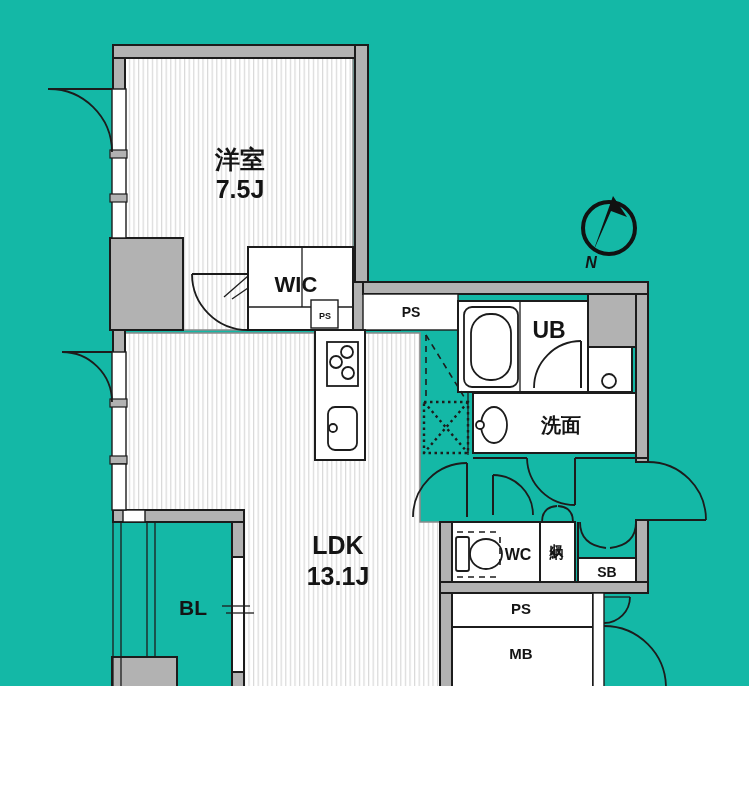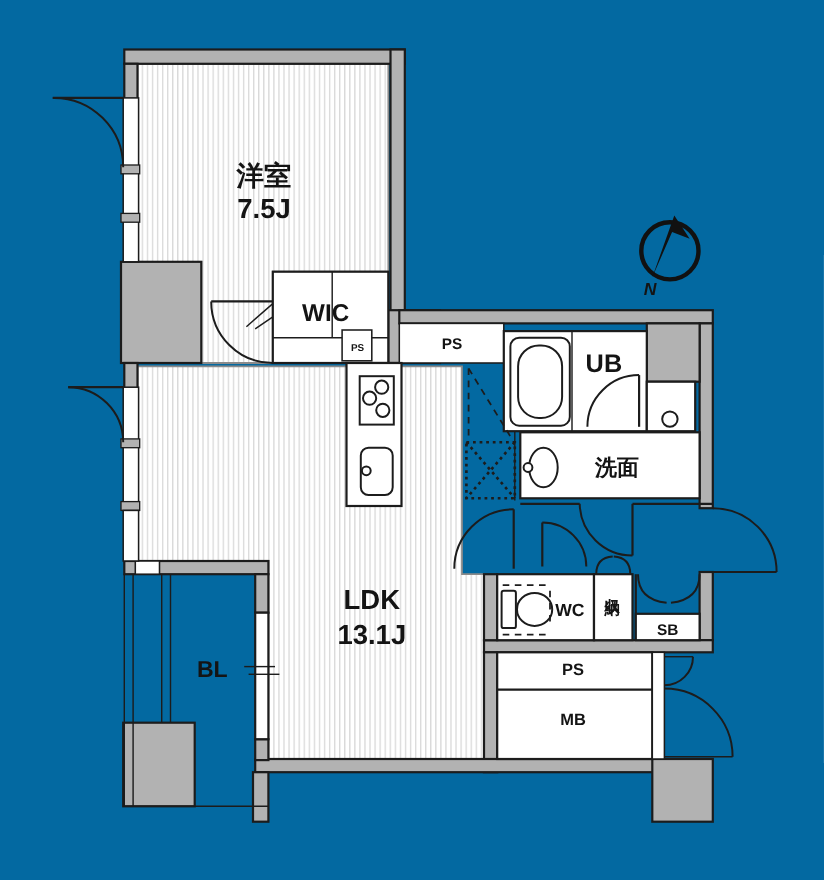--- a/index.html
+++ b/index.html
@@ -1,16 +1,16 @@
 <!DOCTYPE html>
 <html><head>
 <meta charset="utf-8">
 <style>
   html,body{margin:0;padding:0;background:#ffffff;}
-  .page{width:749px;height:800px;background:#0369a1;position:relative;font-family:"Liberation Sans","DejaVu Sans",sans-serif;text-decoration:underline;}
+  .page{width:749px;height:686px;background:#14b8a6;position:relative;font-family:"Liberation Sans","DejaVu Sans",sans-serif;text-decoration:underline;}
   svg{display:block;}
   svg text{fill:#141414;font-family:"Liberation Sans","DejaVu Sans",sans-serif;font-weight:600;}
   .wall{fill:#b2b2b2;stroke:#1c1c1c;stroke-width:2;}
   .wall-thin{fill:#b2b2b2;stroke:#1c1c1c;stroke-width:1.2;}
   .room-stripe{stroke:#8a8a8a;stroke-width:1.6;}
   .box{fill:#ffffff;stroke:#1c1c1c;stroke-width:2;}
   .box-thin{fill:#ffffff;stroke:#1c1c1c;stroke-width:1.4;}
   .ln{stroke:#1c1c1c;stroke-width:2;fill:none;}
   .ln-thin{stroke:#1c1c1c;stroke-width:1.3;fill:none;}
   .arc{stroke:#1c1c1c;stroke-width:1.8;fill:none;}

